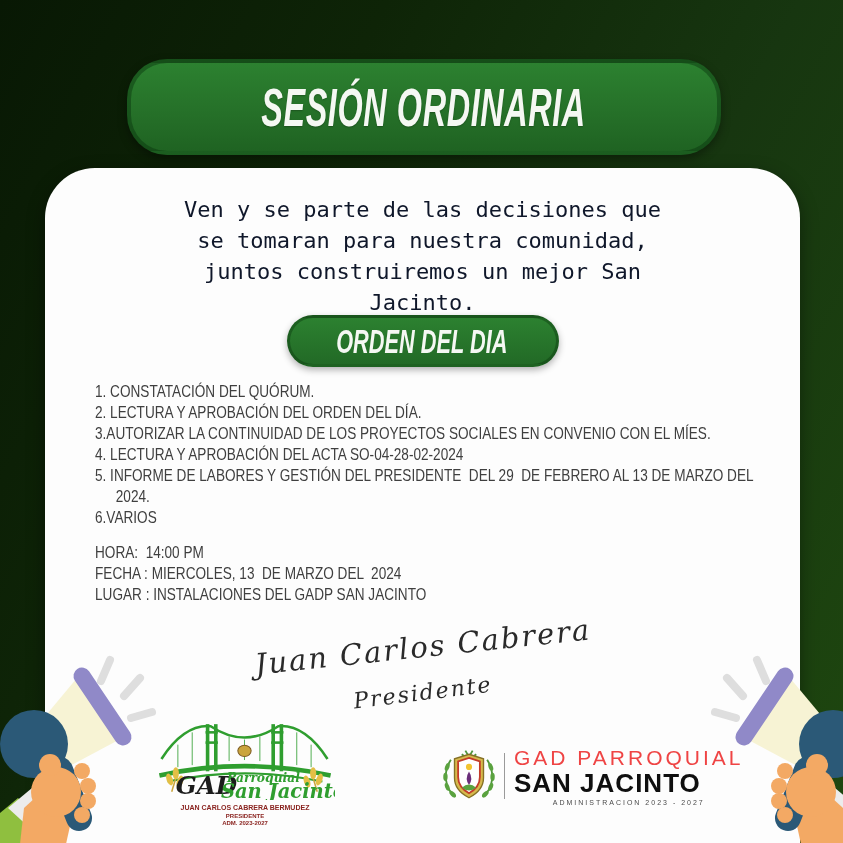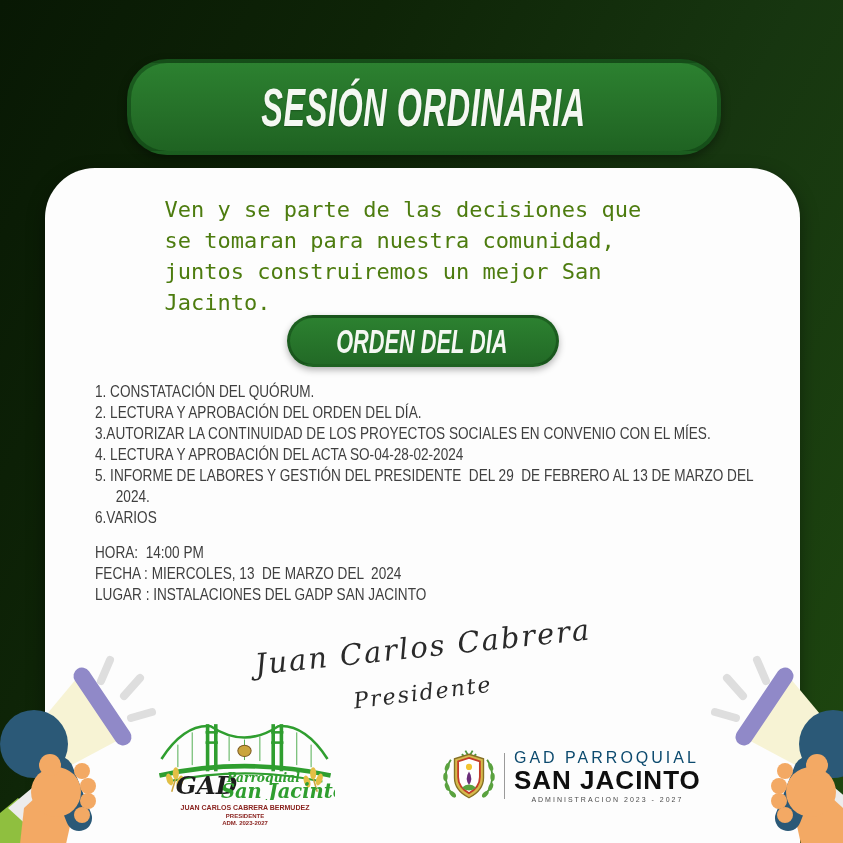--- a/index.html
+++ b/index.html
@@ -26,23 +26,23 @@
   }
 
   
   .card{
     position:absolute;left:45px;top:168px;width:755px;height:675px;
     background:#fdfdfd;border-radius:50px 50px 0 0;
     box-shadow:0 6px 18px rgba(0,0,0,.4);
   }
   .intro{
     position:absolute;top:4px;left:50%;transform:translateX(-50%);
-    width:516px;
+    width:516px;text-align:center;
     font-family:"DejaVu Sans Mono",monospace;
-    font-size:22px;line-height:31px;color:#4d7c0f;
+    font-size:22px;line-height:31px;color:#0f172a;
   }
   .agenda-banner{
     position:absolute;top:147px;left:50%;transform:translateX(-50%);
     width:272px;height:52px;border-radius:27px;
     background:linear-gradient(180deg,#2c8130 0%,#226a26 100%);
     border:3px solid rgba(9,52,13,.4);box-sizing:border-box;
     display:flex;align-items:center;justify-content:flex-end;
     box-shadow:0 3px 7px rgba(0,0,0,.3);
   }
   .agenda-banner .txt{
@@ -73,21 +73,21 @@
   
   .logo-bridge{position:absolute;left:110px;top:550px;width:180px;text-align:center;}
   .logo-bridge .sub{color:#8a2420;font-weight:bold;line-height:1.25;}
   .logo-bridge .sub1{font-size:7px;}
   .logo-bridge .sub2{font-size:6px;}
   .logo-bridge .sub3{font-size:6px;}
 
   
   .logo-crest{position:absolute;left:395px;top:578px;display:flex;align-items:center;}
   .crest-divider{width:1px;height:46px;background:#9a9a9a;margin:0 9px 0 6px;}
-  .crest-text .l1{font-size:16px;color:#0c4a6e;letter-spacing:3px;white-space:nowrap;}
+  .crest-text .l1{font-size:21px;color:#ef4444;letter-spacing:3px;white-space:nowrap;}
   .crest-text .l2{font-size:26px;font-weight:800;color:#0f0f0f;letter-spacing:1px;white-space:nowrap;line-height:1.05;}
   .crest-text .l3{font-size:7px;color:#4a4a4a;letter-spacing:2px;text-align:center;margin-top:2px;white-space:nowrap;}
 
   
   .megaphone{position:absolute;width:196px;height:196px;top:648px;}
   .megaphone.left{left:-6px;}
   .megaphone.right{right:-6px;transform:scaleX(-1);}
 </style>
 </head>
 <body>

